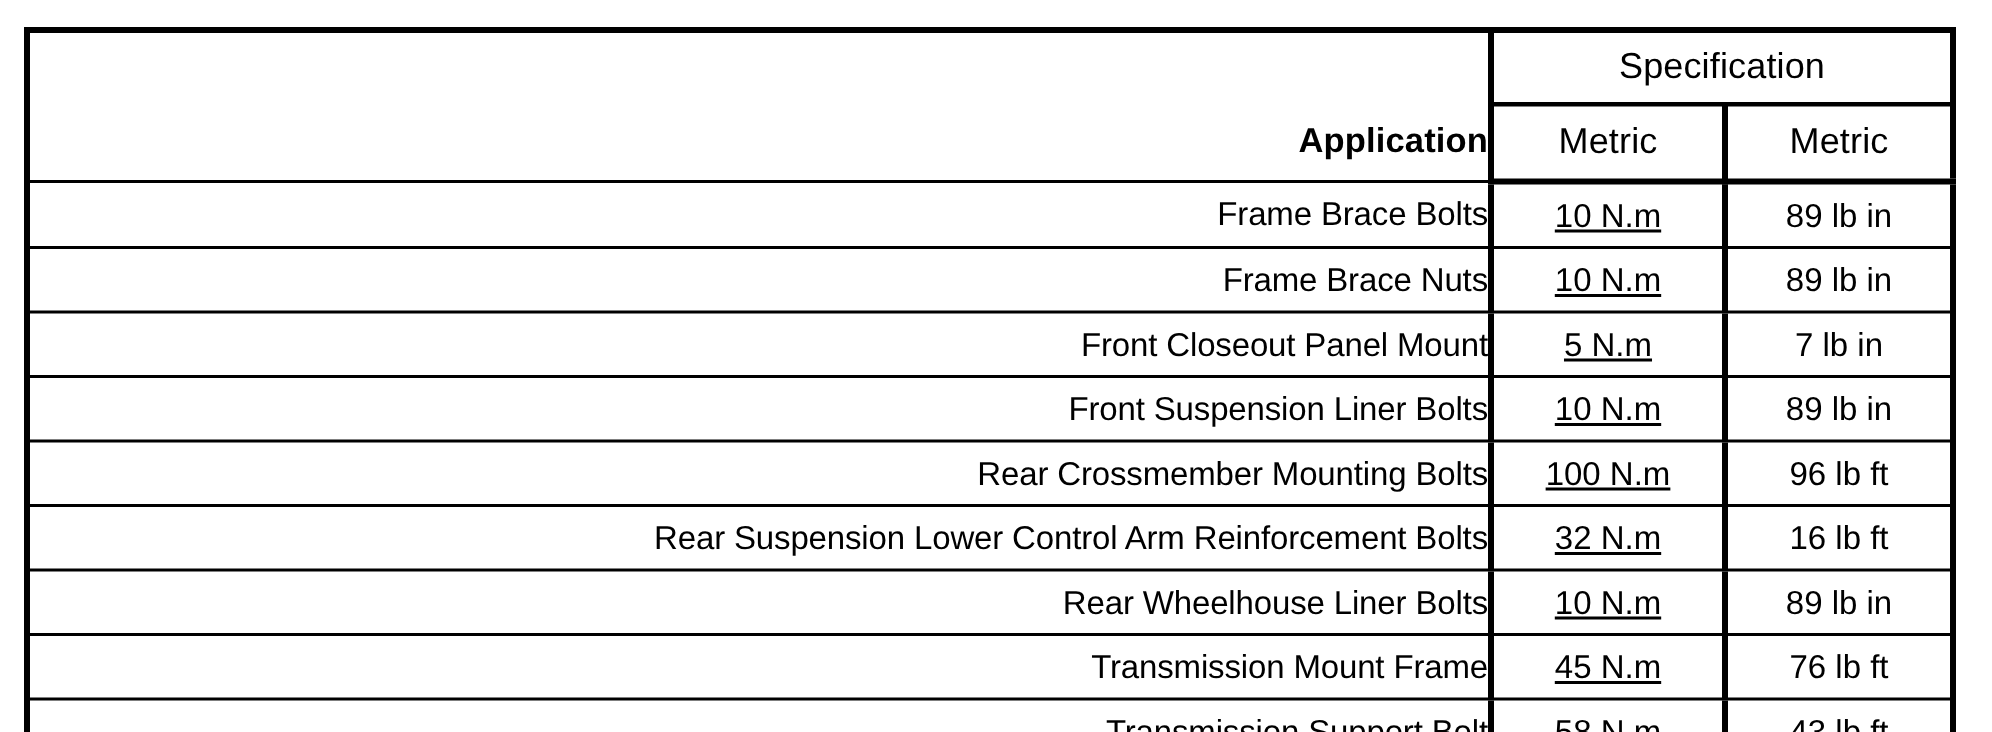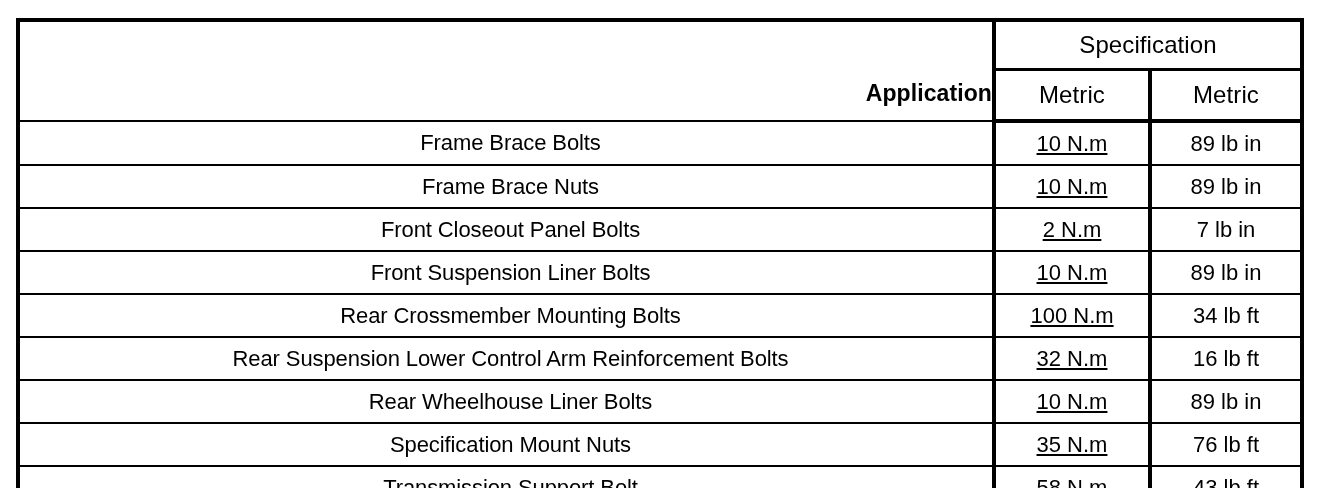--- a/index.html
+++ b/index.html
@@ -80,21 +80,21 @@
   
   tbody td {
     height: 41px;
     font-size: 22px;
     vertical-align: middle;
     white-space: nowrap;
     overflow: hidden;
   }
 
   td.app-cell {
-    text-align: center;
+    text-align: right;
     padding-left: 9px;
     letter-spacing: -0.1px;
   }
 
   td.val-cell {
     text-align: center;
   }
 
   
   .spec-table th.app-head,
@@ -149,47 +149,47 @@
         <td class="app-cell">Frame Brace Bolts</td>
         <td class="val-cell metric-cell">10 N.m</td>
         <td class="val-cell english-cell">89 lb in</td>
       </tr>
       <tr>
         <td class="app-cell">Frame Brace Nuts</td>
         <td class="val-cell metric-cell">10 N.m</td>
         <td class="val-cell english-cell">89 lb in</td>
       </tr>
       <tr>
-        <td class="app-cell">Front Closeout Panel Bolts</td>
-        <td class="val-cell metric-cell">2 N.m</td>
+        <td class="app-cell">Front Closeout Panel Mount</td>
+        <td class="val-cell metric-cell">5 N.m</td>
         <td class="val-cell english-cell">7 lb in</td>
       </tr>
       <tr>
         <td class="app-cell">Front Suspension Liner Bolts</td>
         <td class="val-cell metric-cell">10 N.m</td>
         <td class="val-cell english-cell">89 lb in</td>
       </tr>
       <tr>
         <td class="app-cell">Rear Crossmember Mounting Bolts</td>
         <td class="val-cell metric-cell">100 N.m</td>
-        <td class="val-cell english-cell">34 lb ft</td>
+        <td class="val-cell english-cell">96 lb ft</td>
       </tr>
       <tr>
         <td class="app-cell">Rear Suspension Lower Control Arm Reinforcement Bolts</td>
         <td class="val-cell metric-cell">32 N.m</td>
         <td class="val-cell english-cell">16 lb ft</td>
       </tr>
       <tr>
         <td class="app-cell">Rear Wheelhouse Liner Bolts</td>
         <td class="val-cell metric-cell">10 N.m</td>
         <td class="val-cell english-cell">89 lb in</td>
       </tr>
       <tr>
-        <td class="app-cell">Specification Mount Nuts</td>
-        <td class="val-cell metric-cell">35 N.m</td>
+        <td class="app-cell">Transmission Mount Frame</td>
+        <td class="val-cell metric-cell">45 N.m</td>
         <td class="val-cell english-cell">76 lb ft</td>
       </tr>
       <tr>
         <td class="app-cell">Transmission Support Bolt</td>
         <td class="val-cell metric-cell">58 N.m</td>
         <td class="val-cell english-cell">43 lb ft</td>
       </tr>
     </tbody>
   </table>
 

